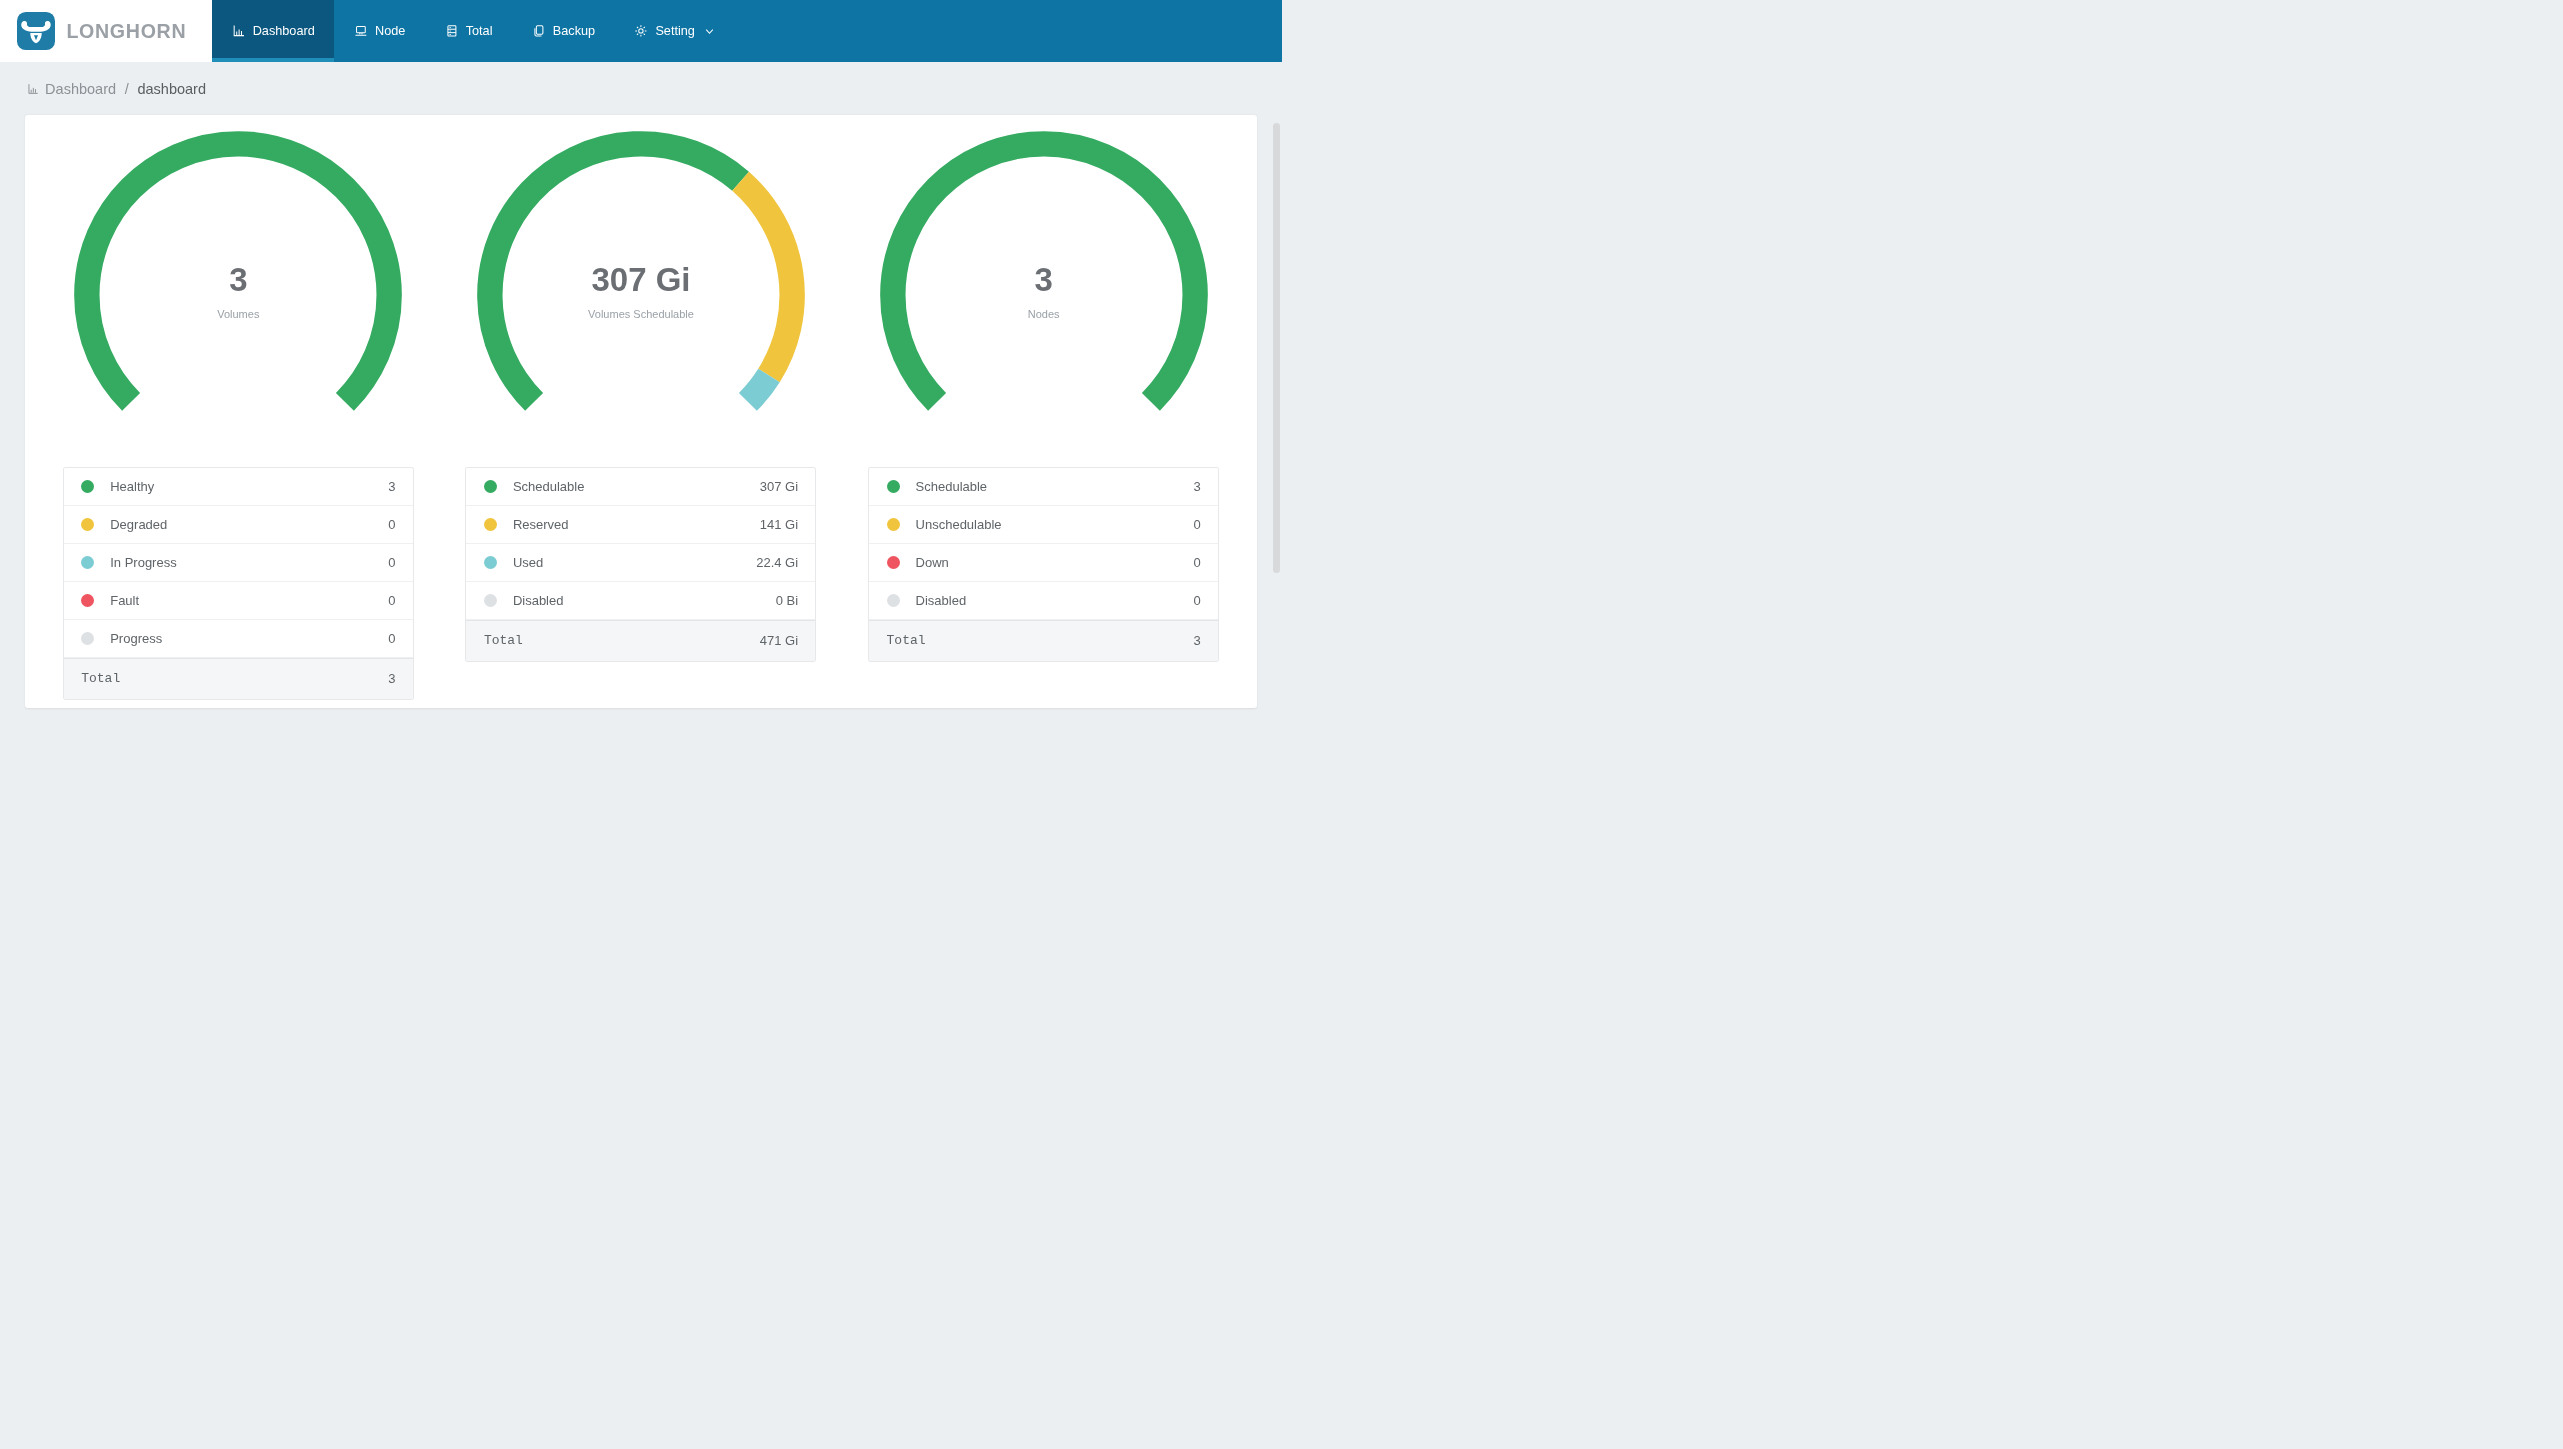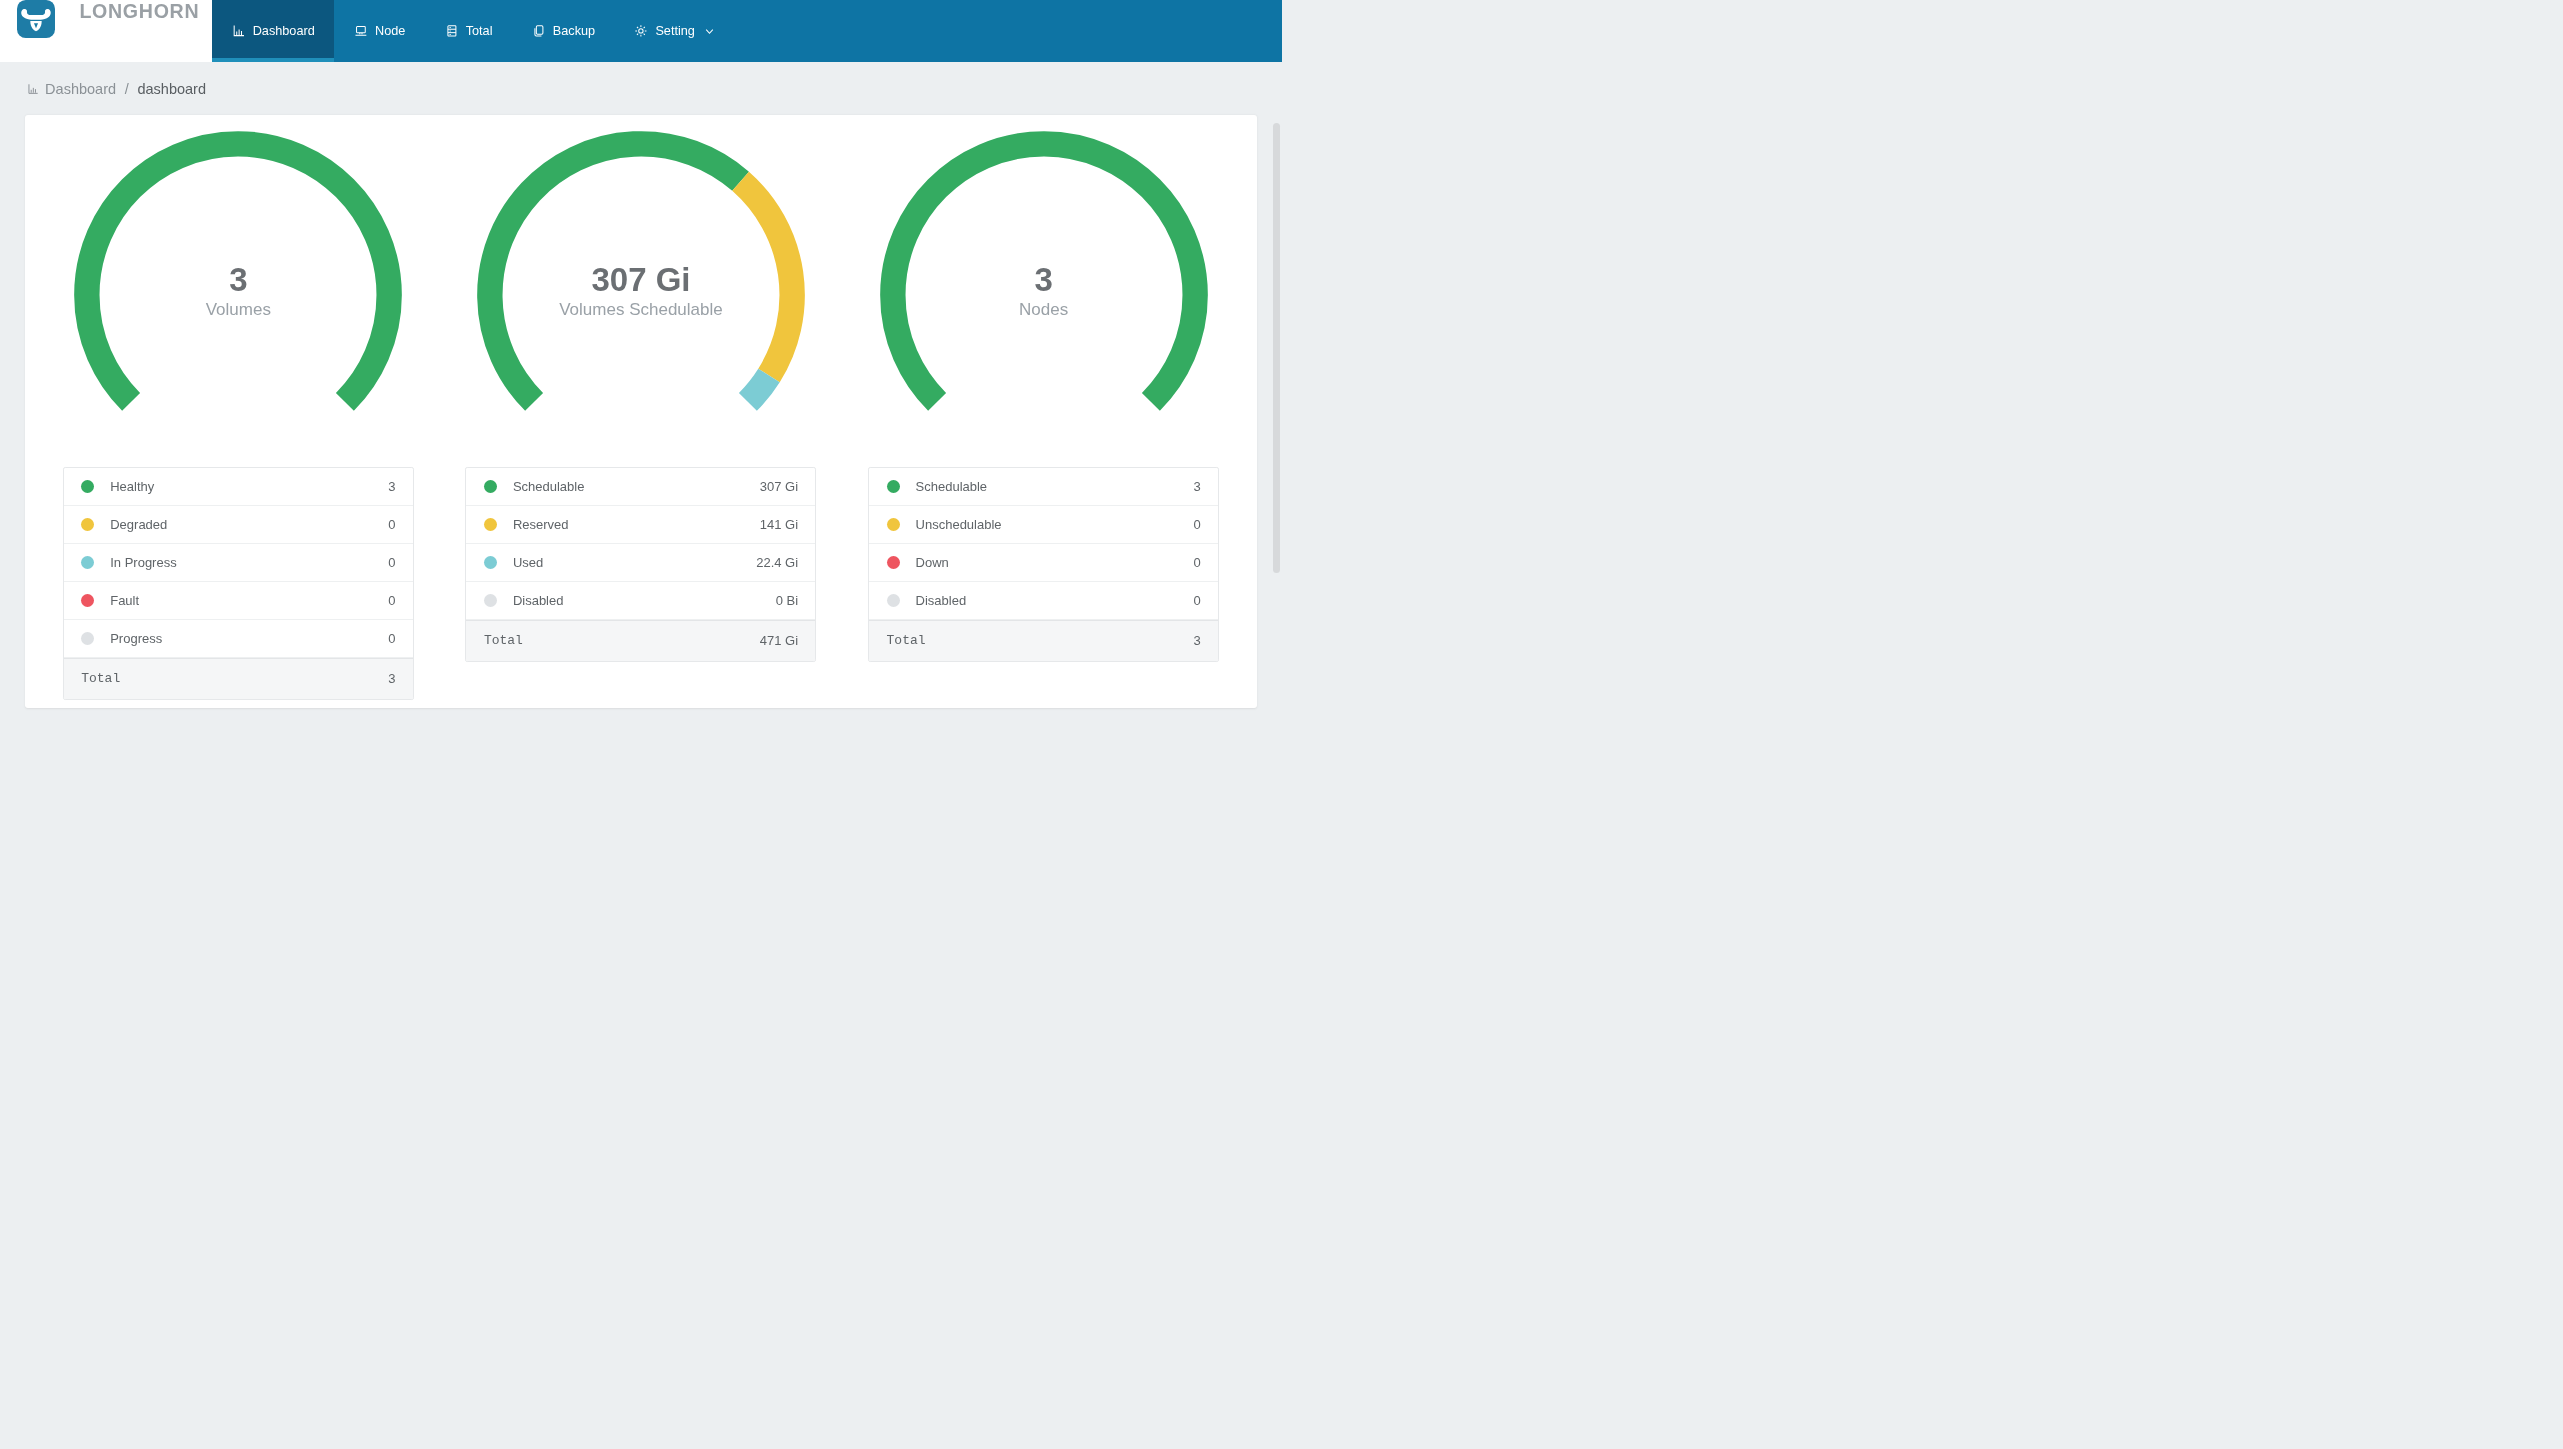--- a/index.html
+++ b/index.html
@@ -11,21 +11,21 @@
     position:relative;
   }
   
   .navbar {
     height:62px; width:100%;
     background:var(--navbar-bg,#0e74a4);
     display:flex; align-items:stretch;
   }
   .brand-box {
     width:212px; background:#ffffff;
-    display:flex; padding-left:17.4px; gap:24px;
+    display:flex; align-items:center; padding-left:17.4px; gap:11px;
     flex:0 0 auto; cursor:pointer;
   }
   .brand-logo { width:38px; height:38px; display:block; flex:0 0 auto; }
   .brand-name {
     font-size:19.6px; font-weight:bold; letter-spacing:0.7px;
     color:var(--brand-text,#9aa0a5);
   }
   .nav-items { display:flex; align-items:stretch; }
   .nav-item {
     display:flex; align-items:center; gap:7.3px;
@@ -60,21 +60,21 @@
   .gauge-svg { position:absolute; inset:0; }
   .gauge-center {
     position:absolute; left:0; right:0; top:142px; text-align:center;
     pointer-events:none;
   }
   .gauge-value {
     font-size:33px; font-weight:bold; color:var(--text-dark,#6b6f73);
     line-height:1;
   }
   .gauge-label {
-    margin-top:5px; font-size:17px; color:var(--text-muted,#9aa1a7);
+    margin-top:13px; font-size:11px; color:var(--text-muted,#9aa1a7);
     line-height:1;
   }
   
   .legend-table {
     margin-top:49px; width:351px; background:#ffffff;
     border:0.7px solid #e6e8ea; border-radius:2.2px; overflow:hidden;
     font-size:13px; color:var(--legend-text,#5f6468);
   }
   .lrow {
     height:38px; display:flex; align-items:center; padding:0 17.4px;

